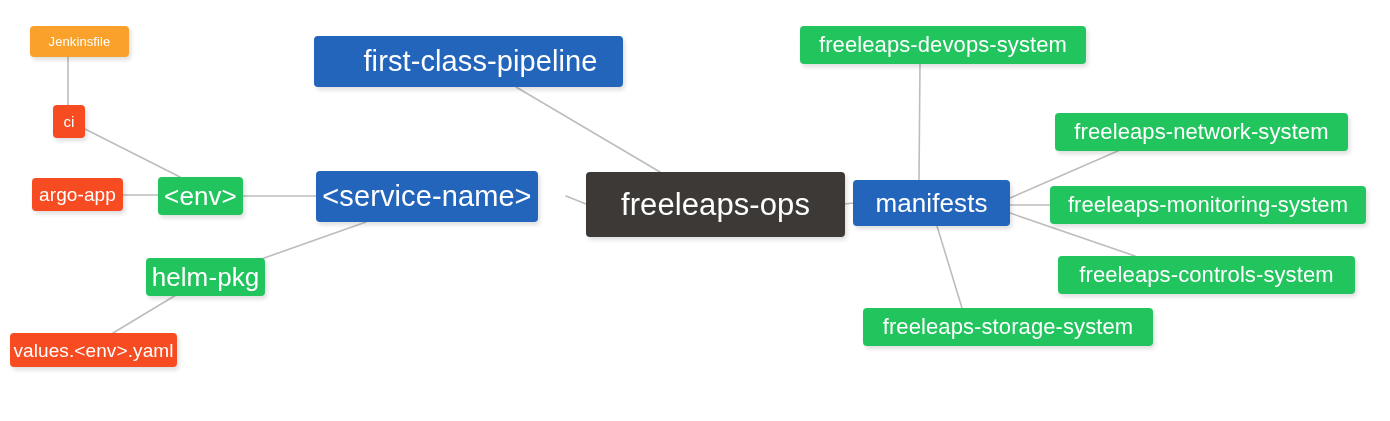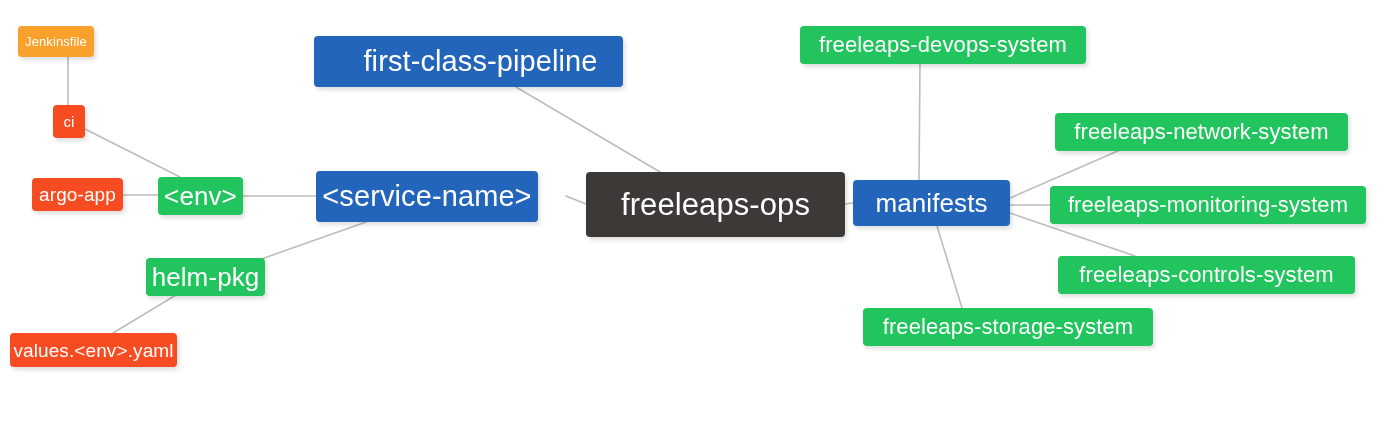--- a/index.html
+++ b/index.html
@@ -87,21 +87,21 @@
       <line x1="1010" y1="198" x2="1120" y2="150"></line>
 
       <line x1="1010" y1="205" x2="1050" y2="205"></line>
 
       <line x1="1010" y1="213" x2="1135" y2="256"></line>
 
       <line x1="937" y1="226" x2="962" y2="308"></line>
     </g>
   </svg>
 
-  <div class="node node-orange sz-xxs" style="left:18px; top:26px; width:76px; height:31px;">
+  <div class="node node-orange sz-xxs" style="left:30px; top:26px; width:99px; height:31px;">
     <span>Jenkinsfile</span>
   </div>
 
   <div class="node node-red sz-xs" style="left:53px; top:105px; width:32px; height:33px;">
     <span>ci</span>
   </div>
 
   <div class="node node-red sz-sm" style="left:32px; top:178px; width:91px; height:33px;">
     <span>argo-app</span>
   </div>

